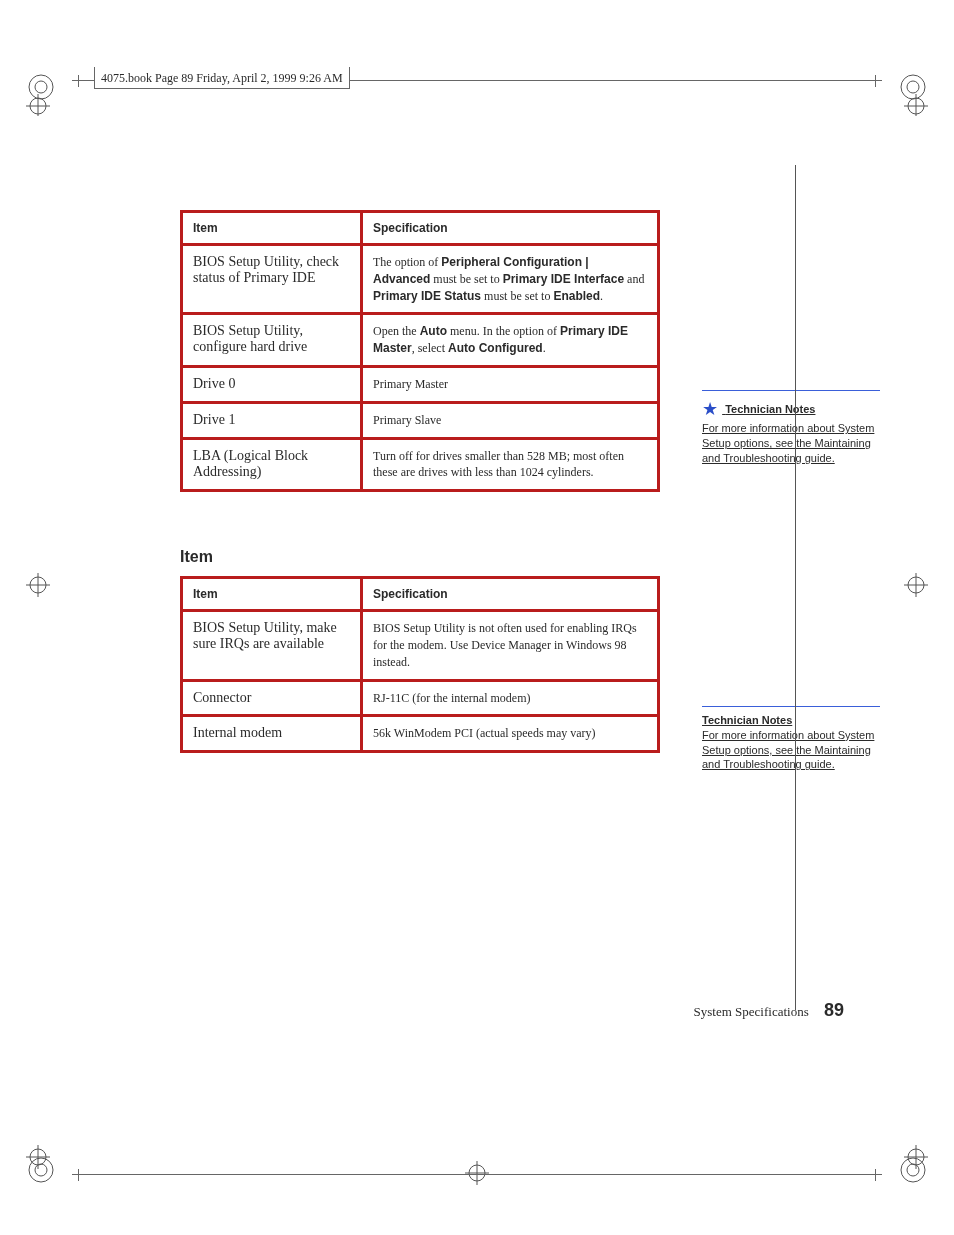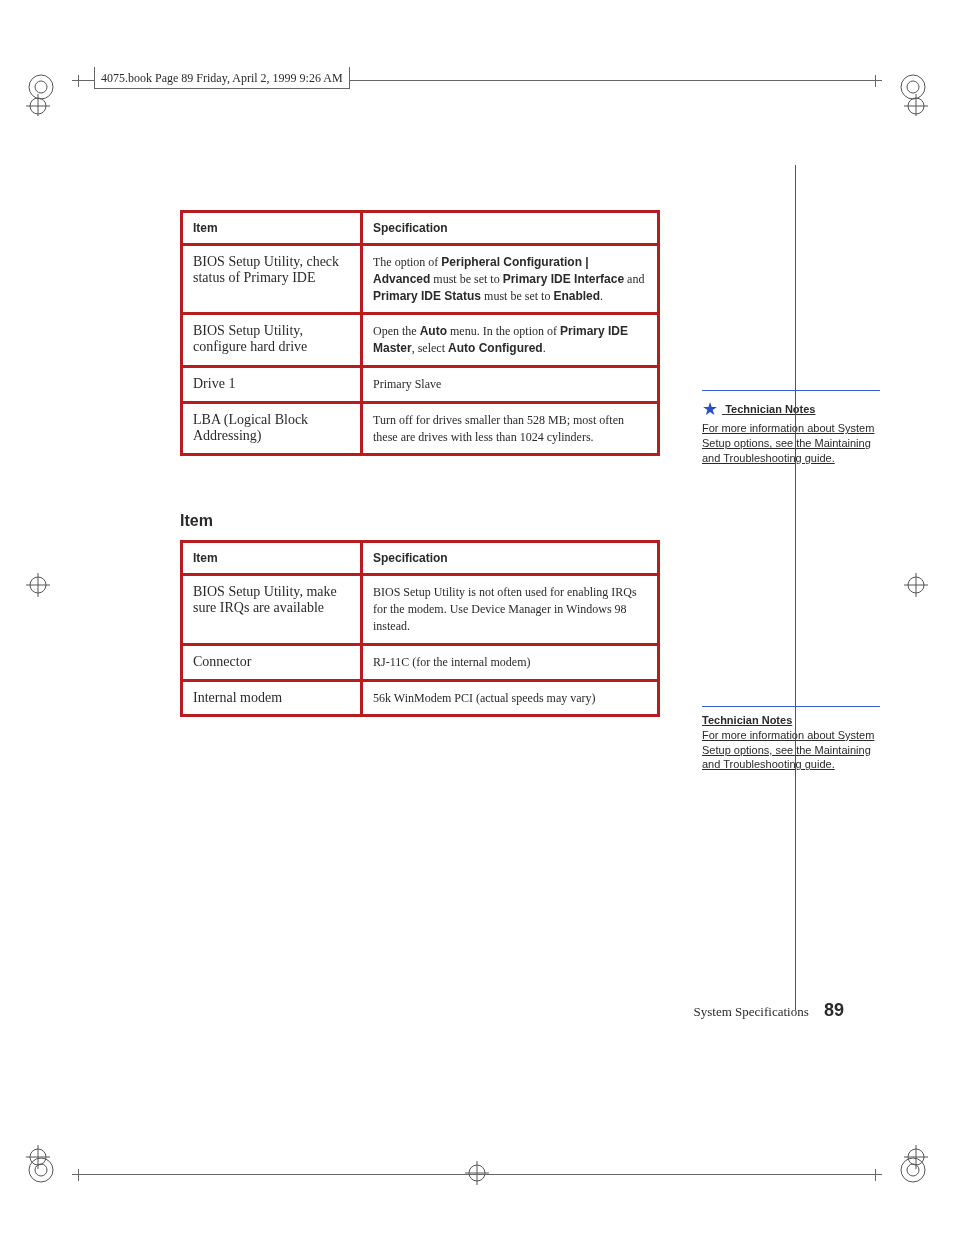--- a/index.html
+++ b/index.html
@@ -275,20 +275,24 @@
       <tbody>
         <tr>
           <td class="label">BIOS Setup Utility, check status of Primary IDE</td>
           <td class="val">The option of <span class="b">Peripheral Configuration | Advanced</span> must be set to <span class="b">Primary IDE Interface</span> and <span class="b">Primary IDE Status</span> must be set to <span class="b">Enabled</span>.</td>
         </tr>
         <tr>
           <td class="label">BIOS Setup Utility, configure hard drive</td>
           <td class="val">Open the <span class="b">Auto</span> menu. In the option of <span class="b">Primary IDE Master</span>, select <span class="b">Auto Configured</span>.</td>
         </tr>
         <tr>
+          <td class="label">Drive 0</td>
+          <td class="val">Primary Master</td>
+        </tr>
+        <tr>
           <td class="label">Drive 1</td>
           <td class="val">Primary Slave</td>
         </tr>
         <tr>
           <td class="label">LBA (Logical Block Addressing)</td>
           <td class="val">Turn off for drives smaller than 528 MB; most often these are drives with less than 1024 cylinders.</td>
         </tr>
       </tbody>
     </table>
 

